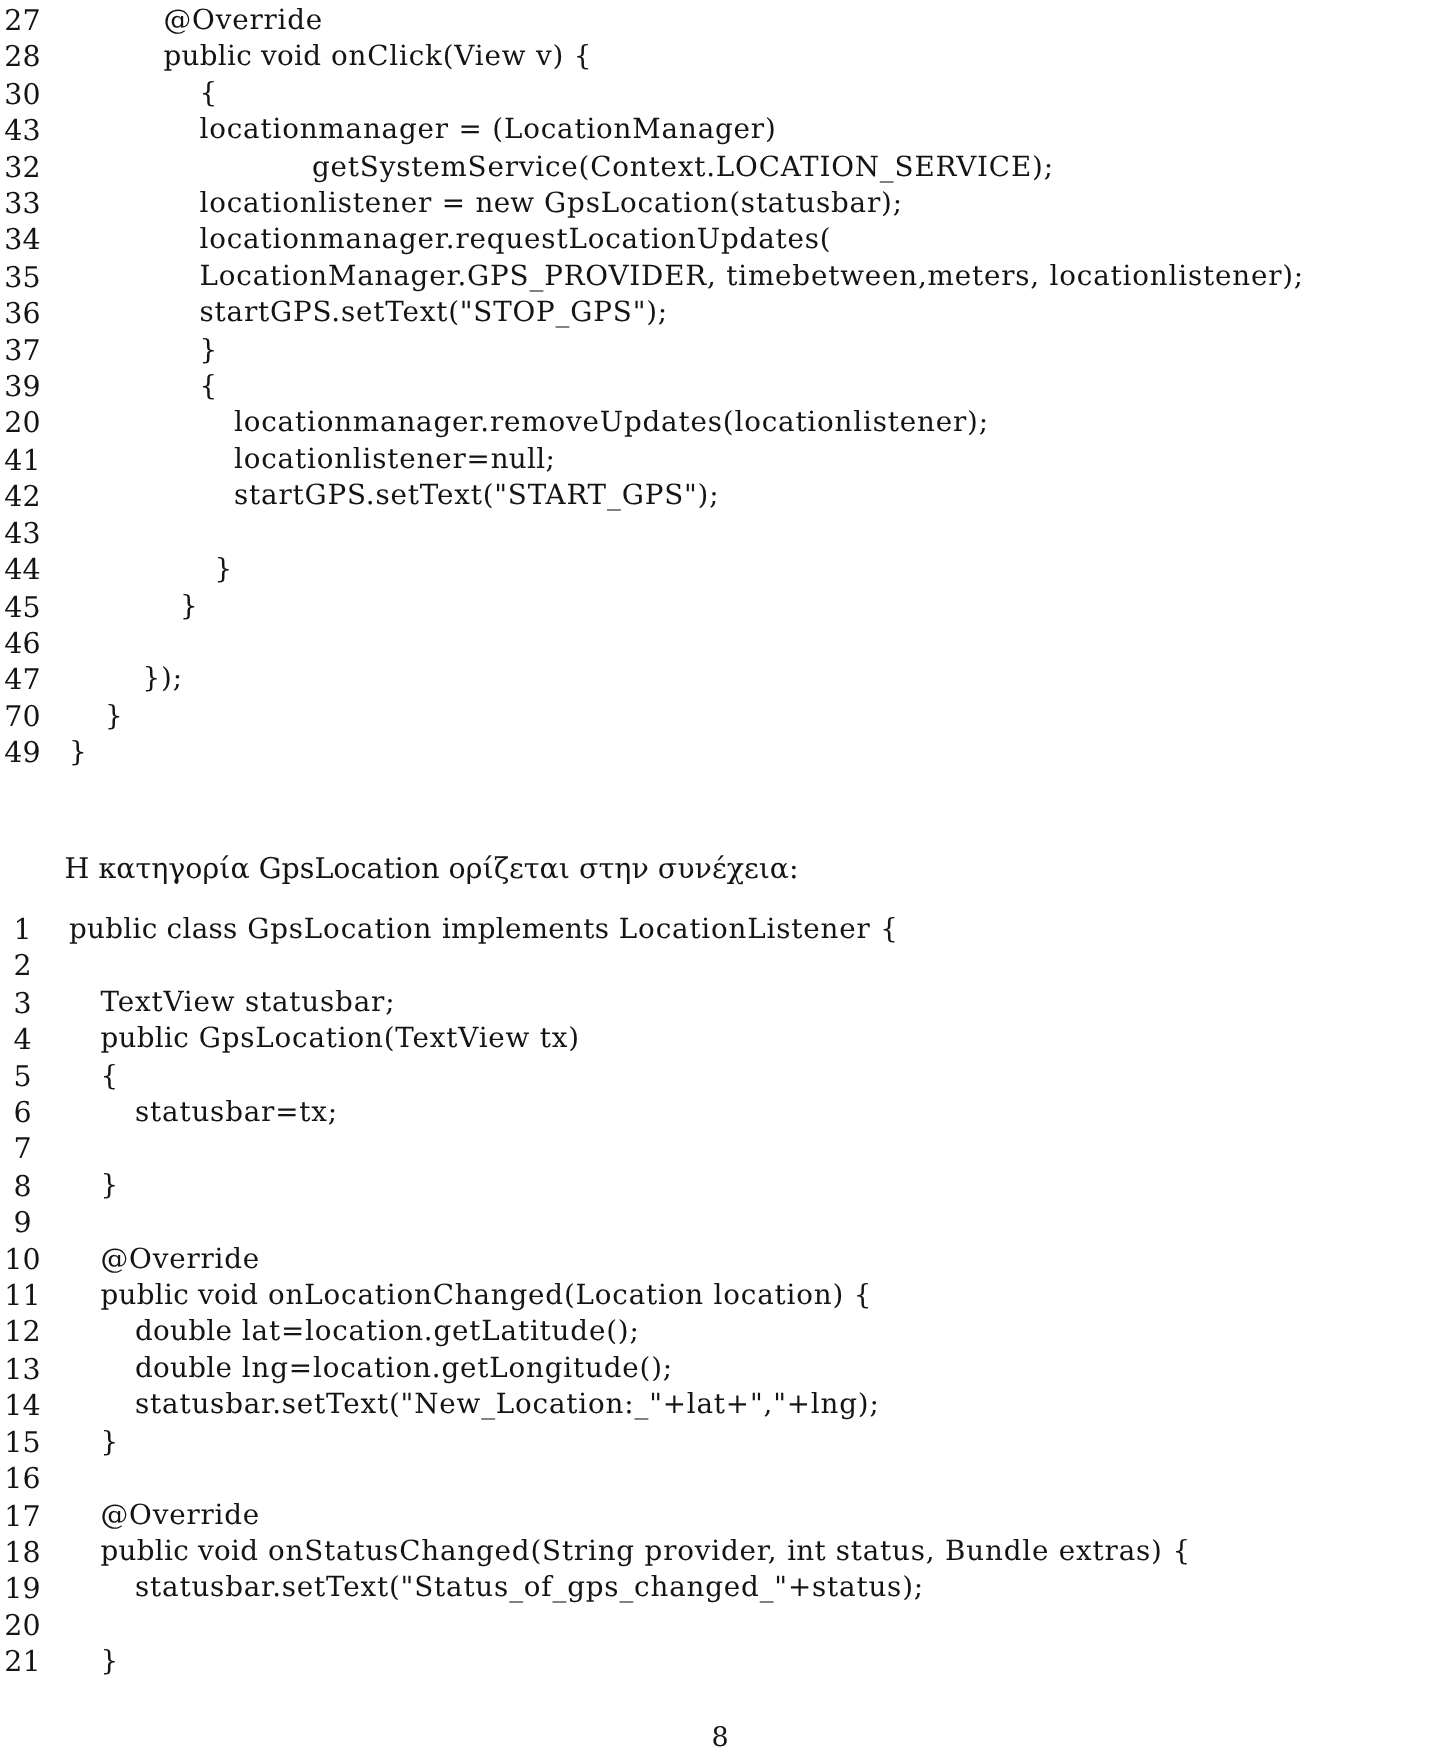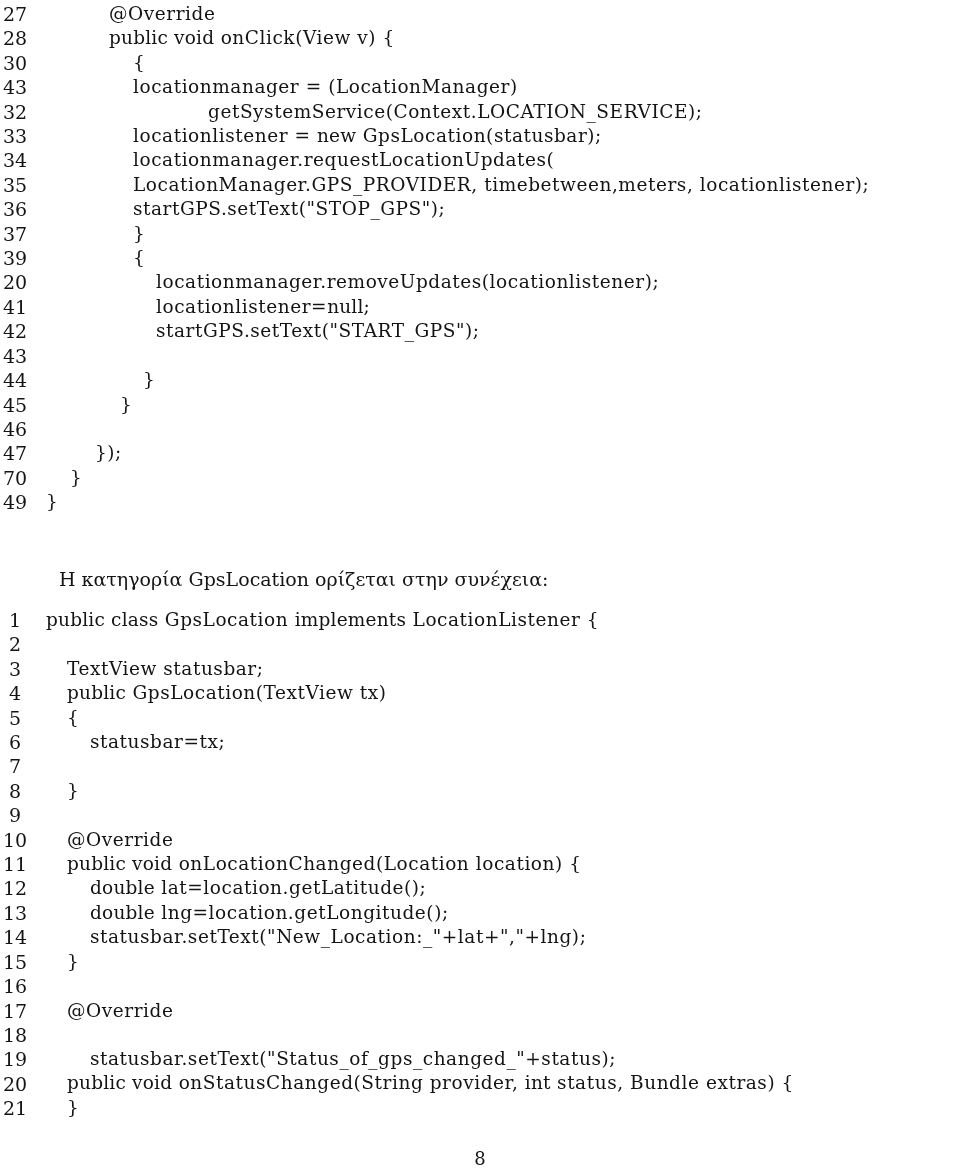--- a/index.html
+++ b/index.html
@@ -59,21 +59,20 @@
 
   
   .greek-para {
     position: absolute;
     left: 43px;
     top: 568px;
     font-family: "DejaVu Serif", "Liberation Serif", serif;
     font-size: 19px;
     color: #141414;
     white-space: pre;
-    margin-left: 16px;
   }
 
   
   .folio {
     position: absolute;
     top: 1148px;
     left: 0;
     width: 960px;
     text-align: center;
     font-family: "DejaVu Serif", "Liberation Serif", serif;
@@ -123,21 +122,21 @@
       <div class="code-line"><span class="lineno">8</span><span class="codetext" style="left: 67px;"><span>}</span></span></div>
       <div class="code-line"><span class="lineno">9</span><span class="codetext" style="left: 67px;"></span></div>
       <div class="code-line"><span class="lineno">10</span><span class="codetext" style="left: 67px;"><span>@Override</span></span></div>
       <div class="code-line"><span class="lineno">11</span><span class="codetext" style="left: 67px;"><b>public void</b><span> onLocationChanged(Location location) {</span></span></div>
       <div class="code-line"><span class="lineno">12</span><span class="codetext" style="left: 90px;"><b>double</b><span> lat=location.getLatitude();</span></span></div>
       <div class="code-line"><span class="lineno">13</span><span class="codetext" style="left: 90px;"><b>double</b><span> lng=location.getLongitude();</span></span></div>
       <div class="code-line"><span class="lineno">14</span><span class="codetext" style="left: 90px;"><span>statusbar.setText("New_Location:_"+lat+","+lng);</span></span></div>
       <div class="code-line"><span class="lineno">15</span><span class="codetext" style="left: 67px;"><span>}</span></span></div>
       <div class="code-line"><span class="lineno">16</span><span class="codetext" style="left: 67px;"></span></div>
       <div class="code-line"><span class="lineno">17</span><span class="codetext" style="left: 67px;"><span>@Override</span></span></div>
-      <div class="code-line"><span class="lineno">18</span><span class="codetext" style="left: 67px; margin-top: 48px;"><b>public void</b><span> onStatusChanged(String provider, </span><b>int</b><span> status, Bundle extras) {</span></span></div>
+      <div class="code-line"><span class="lineno">18</span><span class="codetext" style="left: 67px;"><b>public void</b><span> onStatusChanged(String provider, </span><b>int</b><span> status, Bundle extras) {</span></span></div>
       <div class="code-line"><span class="lineno">19</span><span class="codetext" style="left: 90px;"><span>statusbar.setText("Status_of_gps_changed_"+status);</span></span></div>
       <div class="code-line"><span class="lineno">20</span><span class="codetext" style="left: 67px;"></span></div>
       <div class="code-line"><span class="lineno">21</span><span class="codetext" style="left: 67px;"><span>}</span></span></div>
     </div>
 
   <div class="folio">8</div>
 
 </div>
 
 </body></html>

